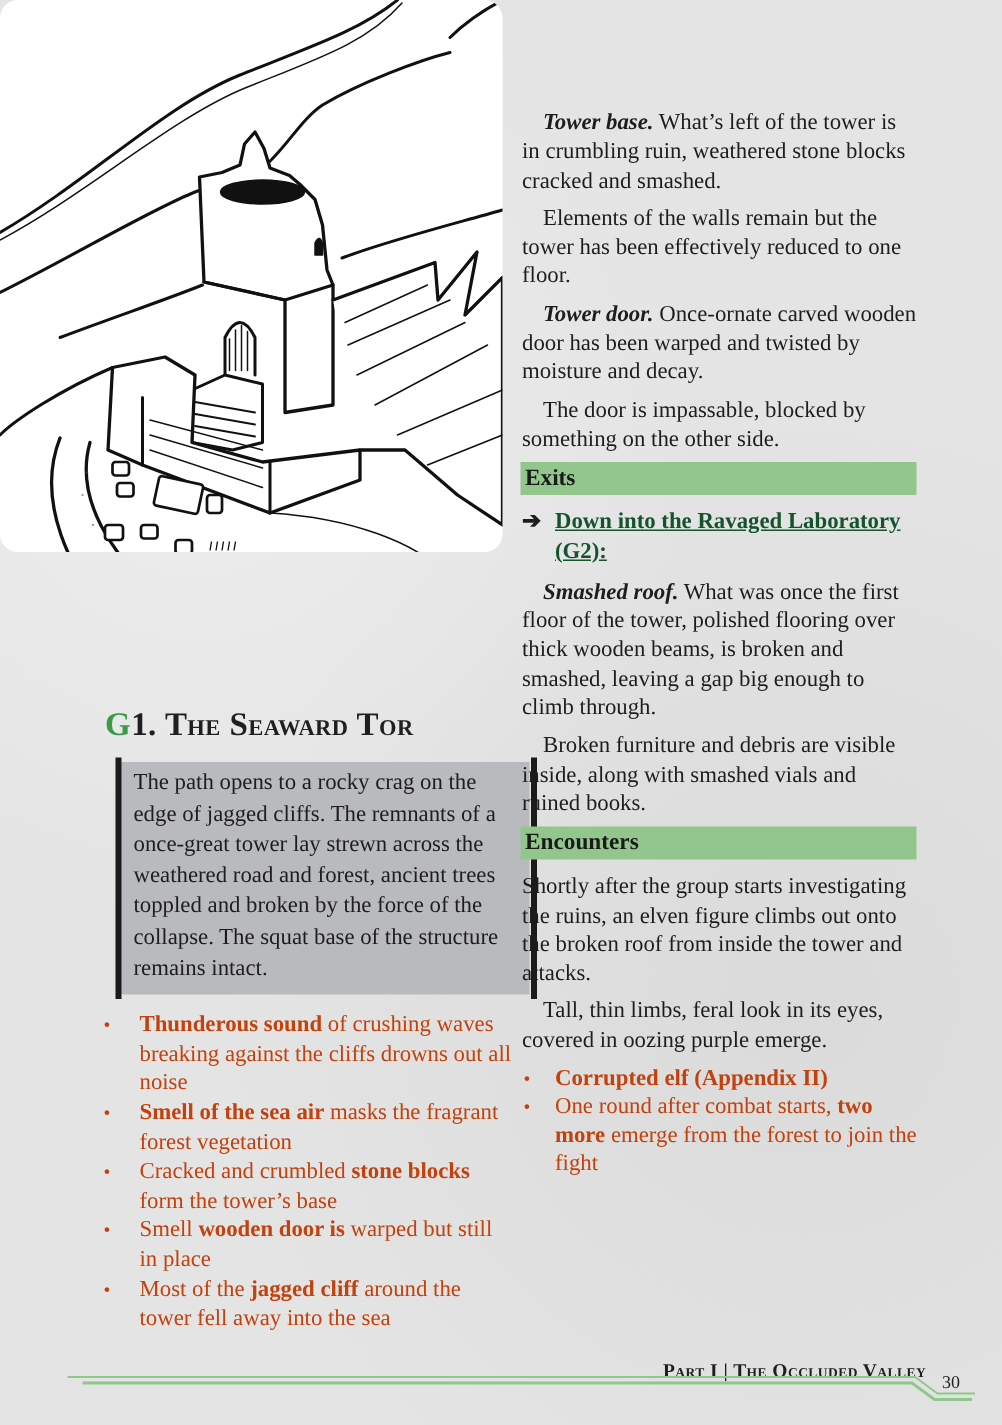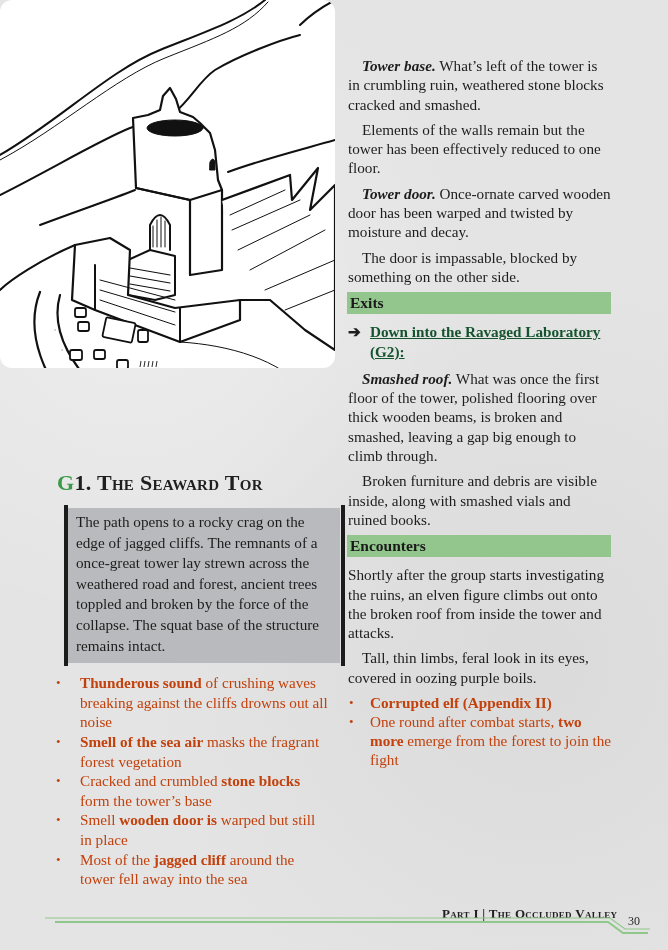--- a/index.html
+++ b/index.html
@@ -11,21 +11,21 @@
       radial-gradient(circle at 80% 70%, rgba(200,200,200,0.35) 0, rgba(200,200,200,0) 45%);
     font-family: "DejaVu Serif", "Liberation Serif", serif;
     color: #1e1e1e;
   }
   .illustration {
     position: absolute; left: 0; top: 0; width: 335px; height: 368px;
     background: #ffffff; overflow: hidden; border-radius: 12px;
   }
   .illustration svg { display: block; }
 
-  .left-col { position: absolute; left: 55px; top: 470px; width: 275px; }
+  .left-col { position: absolute; left: 68px; top: 470px; width: 275px; }
   .section-title {
     font-family: "Liberation Serif", serif; font-weight: bold;
     font-size: 22px; letter-spacing: 0.3px; margin: 0 0 12px 2px;
     font-variant: small-caps; color: #1f1f1f;
   }
   .section-title .g { color: #3a9a47; }
 
   .readaloud {
     position: relative; margin-left: 10px; width: 256px;
     background: #b9babd; padding: 4px 8px 7px 11px;
@@ -43,21 +43,21 @@
     position: relative; padding-left: 25px;
     font-family: "Liberation Serif", serif; font-size: 15.2px; line-height: 19.6px;
     color: #c2410c;
   }
   ul.bullets li::before {
     content: "•"; position: absolute; left: 1px; top: 0; font-size: 13px;
   }
   b { font-weight: bold; }
 
   .right-col {
-    position: absolute; left: 348px; top: 56px; width: 264px;
+    position: absolute; left: 348px; top: 72px; width: 264px;
     font-family: "Liberation Serif", serif; font-size: 15.2px; line-height: 19.3px; color: #1d1d1d;
   }
   .right-col p { margin: 0 0 6px 0; }
   .right-col p.indent { text-indent: 14px; }
   .right-col p.flush { text-indent: 0; }
   .right-col i b, .right-col b i { font-weight: bold; font-style: italic; }
 
   .band {
     background: #92c68d; font-weight: bold; font-size: 15.5px;
     padding: 1px 3px; height: 20px; line-height: 20px; margin: 1px 0 8px -1px; width: 258px;
@@ -194,21 +194,21 @@
   <div class="exit-link">
     <span class="arrow">➔</span>
     <a href="#">Down into the Ravaged Laboratory (G2):</a>
   </div>
 
   <p class="indent"><i><b>Smashed roof.</b></i><span> What was once the first floor of the tower, polished flooring over thick wooden beams, is broken and smashed, leaving a gap big enough to climb through.</span></p>
   <p class="indent">Broken furniture and debris are visible inside, along with smashed vials and ruined books.</p>
 
   <div class="band">Encounters</div>
   <p class="flush">Shortly after the group starts investigating the ruins, an elven figure climbs out onto the broken roof from inside the tower and attacks.</p>
-  <p class="indent">Tall, thin limbs, feral look in its eyes, covered in oozing purple boils.</p>
+  <p class="indent">Tall, thin limbs, feral look in its eyes, covered in oozing purple emerge.</p>
 
   <ul class="bullets">
     <li><span></span><b>Corrupted elf (Appendix II)</b><span></span></li>
     <li><span>One round after combat starts, </span><b>two more</b><span> emerge from the forest to join the fight</span></li>
   </ul>
 </div>
 
 <div class="footer-title">Part I | The Occluded Valley</div>
 <svg class="footer-line" viewBox="0 0 668 30">
   <path d="M45 3 L 610 3 L 625 14 L 650 14" fill="none" stroke="#8fc88a" stroke-width="1.2"></path>

